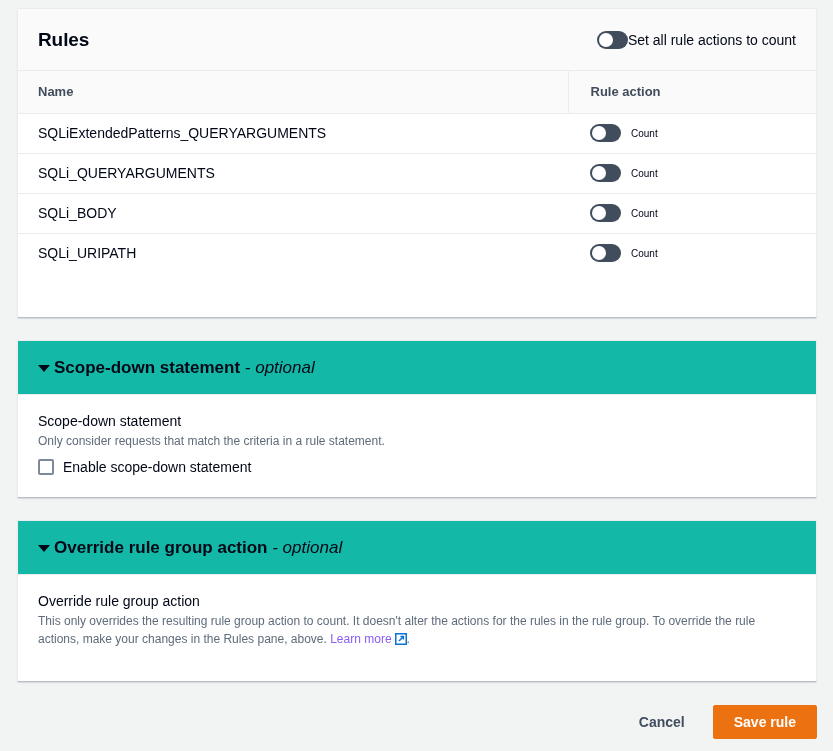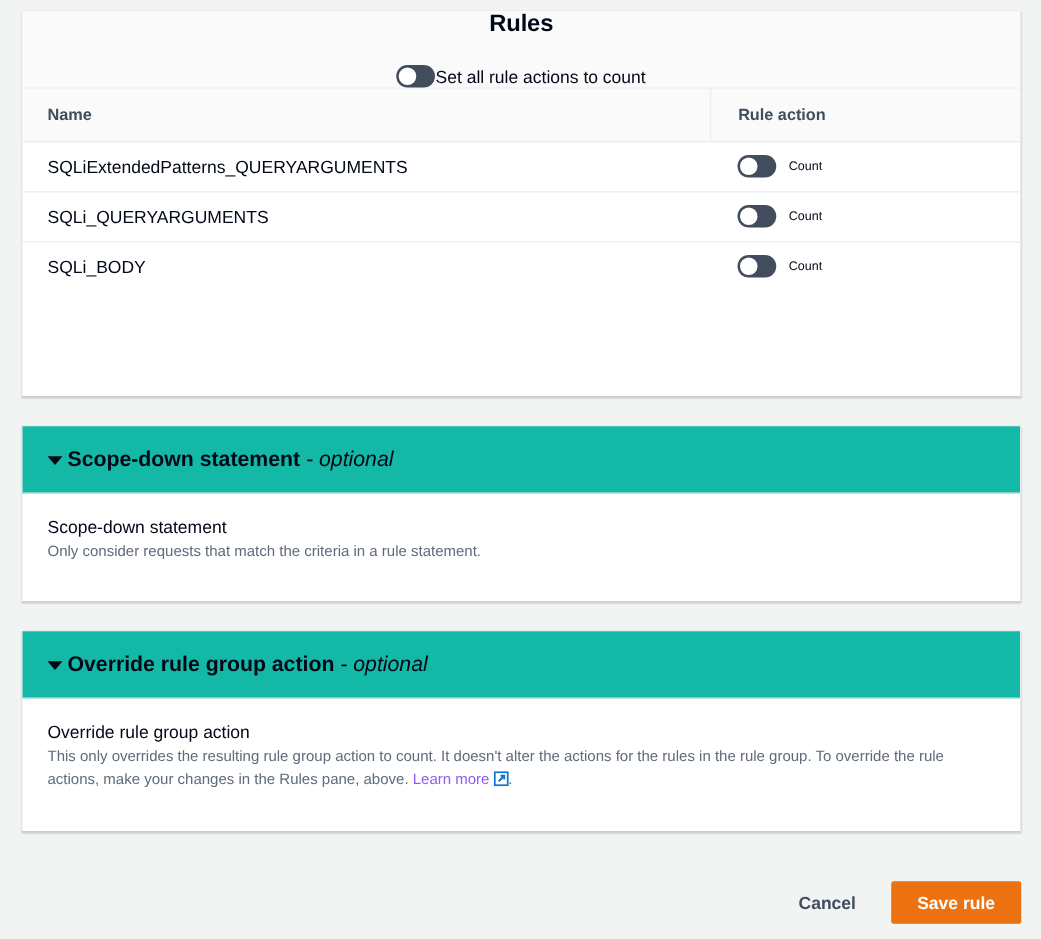--- a/index.html
+++ b/index.html
@@ -40,21 +40,20 @@
     display: flex;
     align-items: center;
     justify-content: space-between;
   }
 
   
   #rules-panel { height: 310px; }
 
   #rules-panel .panel-header {
     height: 62px;
-    flex-direction: column;
   }
 
   .panel-title {
     font-size: 19px;
     font-weight: bold;
     color: #000716;
     letter-spacing: -0.1px;
   }
 
   .header-toggle-group {
@@ -310,32 +309,47 @@
           <td>SQLi_BODY</td>
           <td class="col-action">
             <div class="action-cell">
               <span class="toggle">
                   <span class="knob"></span>
                 </span>
               <span class="action-label">Count</span>
             </div>
           </td>
         </tr>
+        <tr>
+          <td>SQLi_URIPATH</td>
+          <td class="col-action">
+            <div class="action-cell">
+              <span class="toggle">
+                  <span class="knob"></span>
+                </span>
+              <span class="action-label">Count</span>
+            </div>
+          </td>
+        </tr>
       </tbody>
     </table>
   </div>
 
   <div class="panel section-panel">
     <div class="section-header">
       <span class="chevron"></span>
       <span class="section-title"><span>Scope-down statement</span><span class="optional"> - optional</span></span>
     </div>
     <div class="section-body">
       <div class="field-label">Scope-down statement</div>
       <div class="field-desc">Only consider requests that match the criteria in a rule statement.</div>
+      <div class="checkbox-row">
+        <span class="cbox"></span>
+        <span class="checkbox-label">Enable scope-down statement</span>
+      </div>
     </div>
   </div>
 
   <div class="panel section-panel">
     <div class="section-header">
       <span class="chevron"></span>
       <span class="section-title"><span>Override rule group action</span><span class="optional"> - optional</span></span>
     </div>
     <div class="section-body">
       <div class="field-label">Override rule group action</div>

